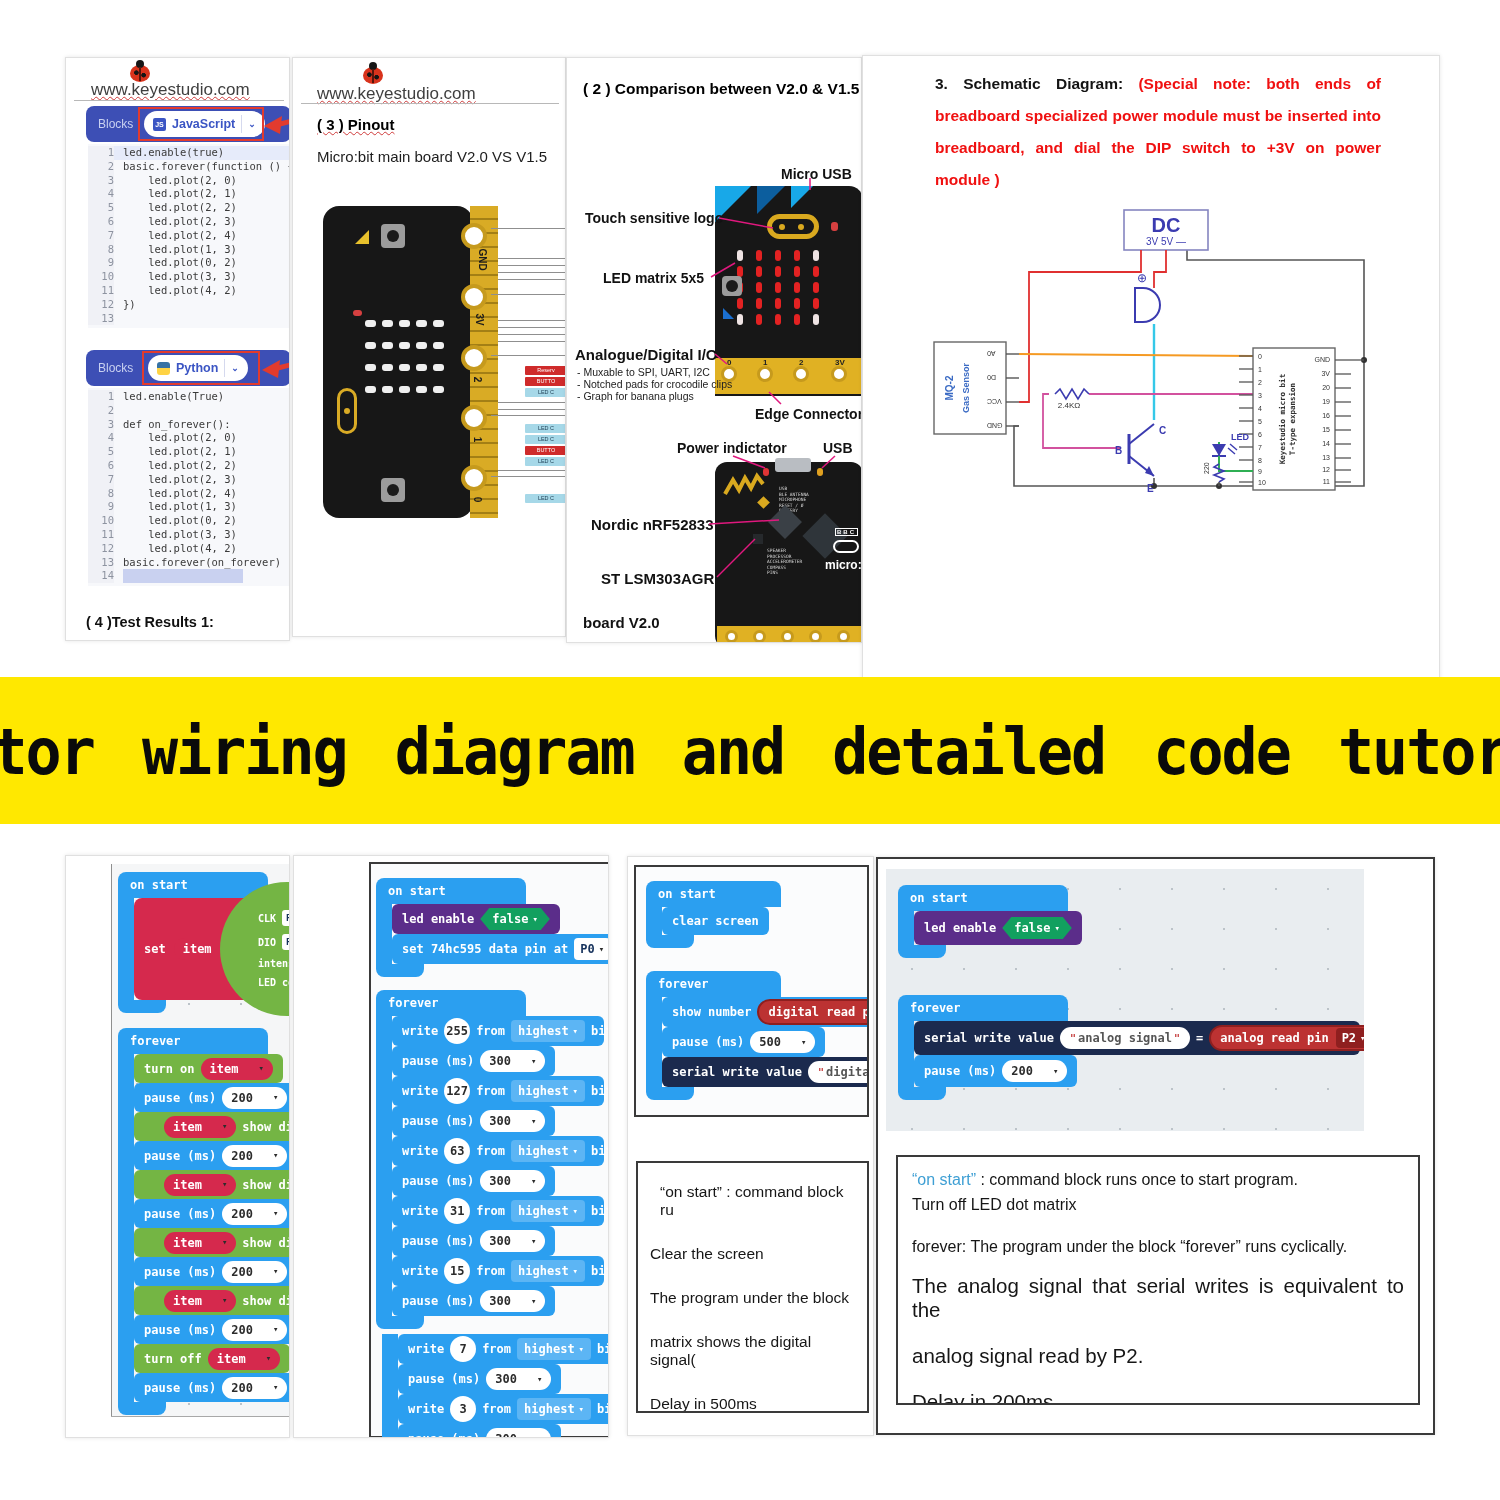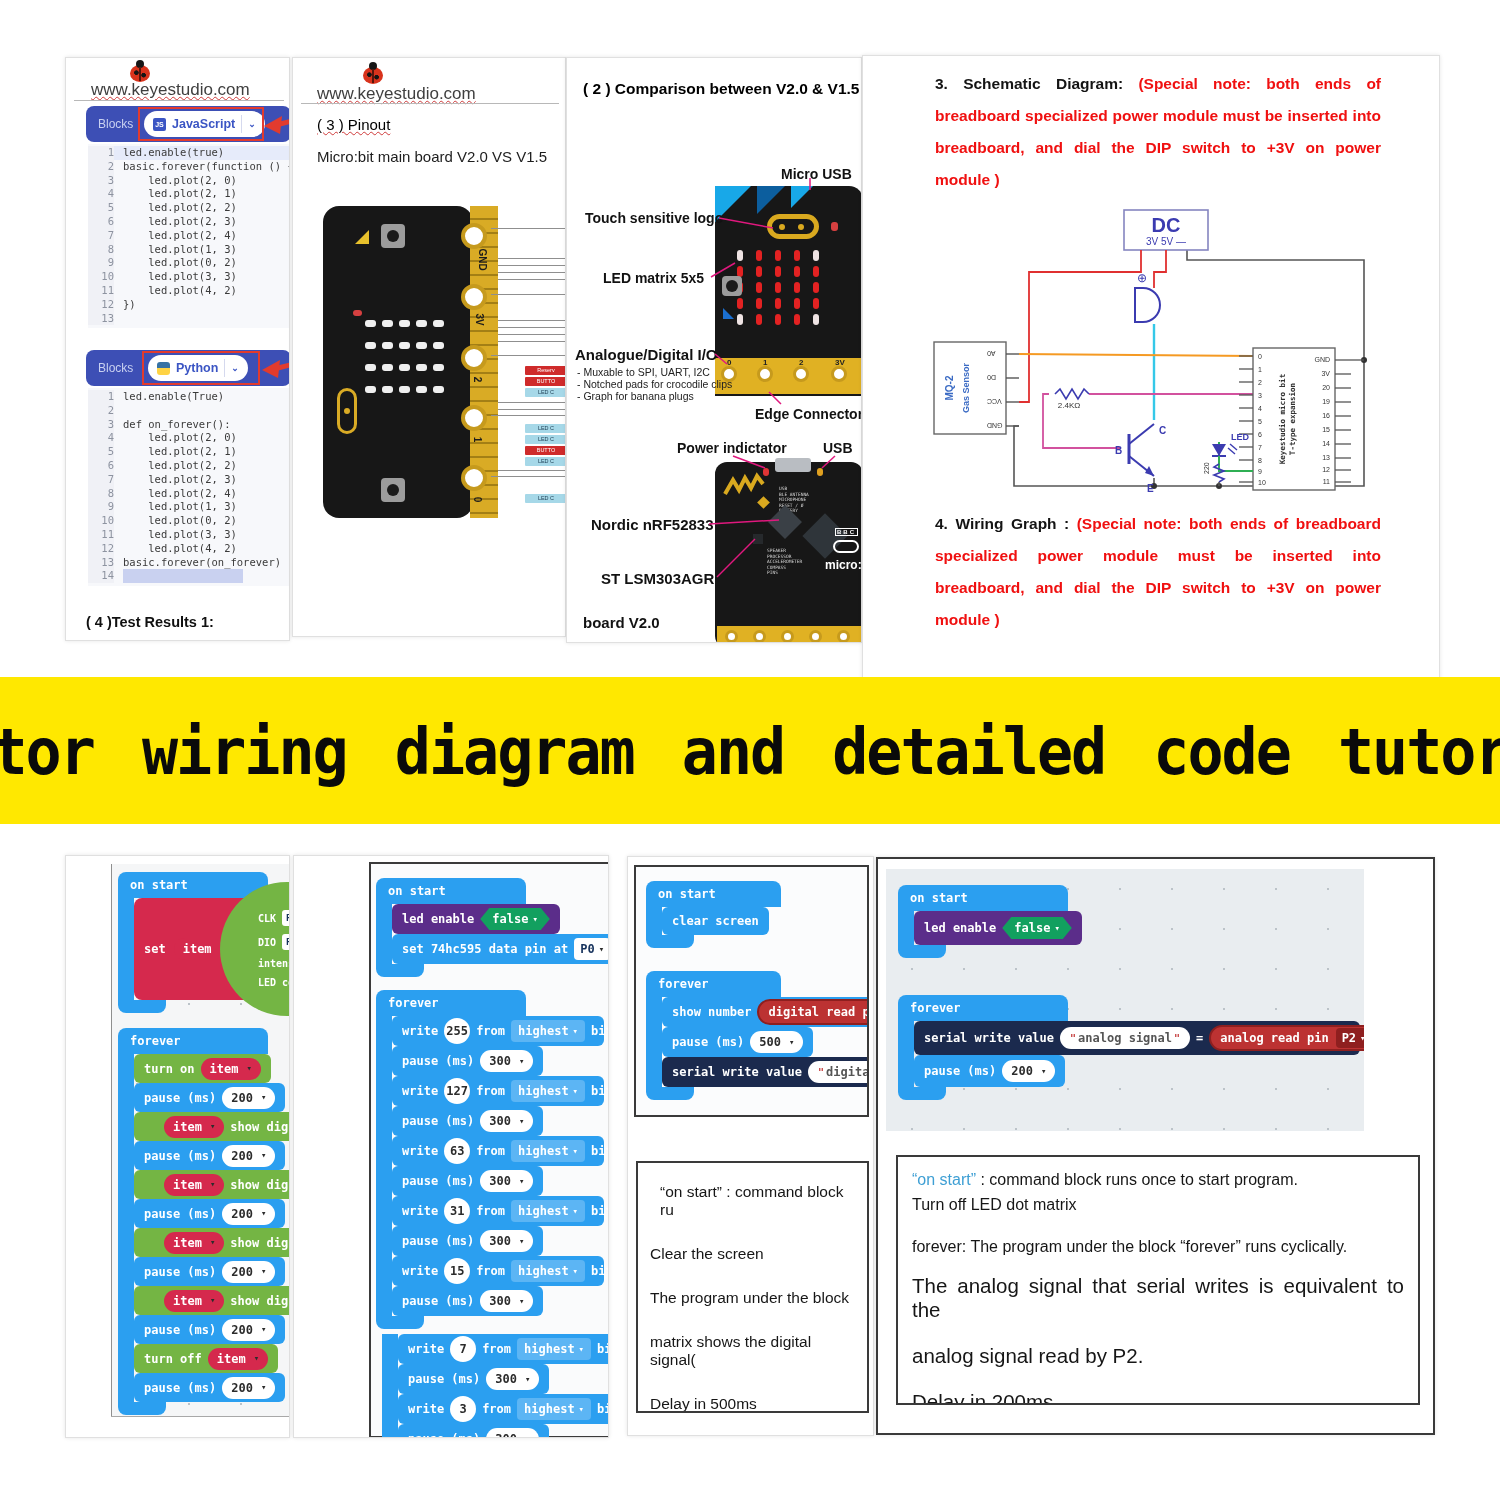--- a/index.html
+++ b/index.html
@@ -59,21 +59,21 @@
 .dots{background-image:radial-gradient(circle,#bcc3c9 1px,transparent 1.4px);background-size:52px 40px}
 .cont{position:absolute}
 .chead{background:#2b9ff0;color:#fff;border-radius:8px 8px 0 0;height:26px;line-height:26px;padding:0 12px;
  font-family:"DejaVu Sans Mono",monospace;font-weight:bold;font-size:12px}
 .cbody{border-left:16px solid #2b9ff0;min-height:6px}
 .cfoot{background:#2b9ff0;width:48px;height:13px;border-radius:0 0 8px 8px}
 .mkrow{display:flex;align-items:center;gap:6px;padding:0 10px;height:30px;border-radius:6px;width:max-content;
  font-family:"DejaVu Sans Mono",monospace;font-weight:bold;font-size:12px;color:#fff;white-space:nowrap}
 .r-blue{background:#2b9ff0}.r-green{background:#74b544}.r-purple{background:#5b2d8a}
 .r-navy{background:#1b2a4e}
-.oval{background:#fff;border-radius:14px;padding:0 9px;height:22px;display:flex;align-items:center;gap:8px;color:#2c2c2c}
+.oval{background:#fff;border-radius:14px;padding:0 9px;height:22px;display:flex;align-items:center;gap:20px;color:#2c2c2c}
 .oval.red{background:#d5294d;color:#fff}
 .circ{background:#fff;border-radius:999px;min-width:26px;height:26px;display:flex;align-items:center;justify-content:center;color:#2c2c2c;padding:0 6px}
 .dbox{background:#fff;border-radius:4px;padding:0 6px;height:22px;display:flex;align-items:center;gap:4px;color:#16325c}
 .dblue{background:#5cb5f4;border-radius:4px;padding:0 7px;height:22px;display:flex;align-items:center;gap:4px;color:#fff}
 .dred{background:#8f1f1f;border-radius:4px;padding:0 6px;height:20px;display:flex;align-items:center;gap:4px;color:#fff}
 .hex{background:#12a05f;color:#fff;padding:0 12px;height:22px;display:flex;align-items:center;gap:4px;
  clip-path:polygon(9px 0,calc(100% - 9px) 0,100% 50%,calc(100% - 9px) 100%,9px 100%,0 50%)}
 .embed{background:#bc3232;border:2px solid #8e1f1f;border-radius:14px;height:26px;display:flex;align-items:center;gap:7px;padding:0 9px}
 .str{background:#fff;border-radius:13px;height:22px;display:flex;align-items:center;padding:0 8px;color:#555}
 .str::before,.str::after{content:'"';color:#c43c3c;font-size:10px;margin:0 2px}
@@ -171,21 +171,21 @@
 </div>
 
 <div class="page" style="left:292px;top:57px;width:274px;height:580px">
   <span class="bug" style="left:68px;top:4px">
       <i class="bbody"></i>
       <i class="bhead"></i>
       <i class="bline"></i>
     </span>
   <div class="abs site" style="left:24px;top:26px">www.keyestudio.com</div>
   <div class="abs hr" style="left:8px;top:30px;width:258px;height:16px"></div>
-  <div class="abs" style="left:24px;top:58px;font-weight:normal;font-size:15px;text-decoration:underline wavy #cf3a3a;text-decoration-thickness:1px">( 3 ) Pinout</div>
+  <div class="abs" style="left:24px;top:58px;font-weight:bold;font-size:15px;text-decoration:underline wavy #cf3a3a;text-decoration-thickness:1px">( 3 ) Pinout</div>
   <div class="abs" style="left:24px;top:90px;font-size:15px;color:#1d1d1d">Micro:bit main board V2.0 VS V1.5</div>
 
   <div class="blackboard" style="left:30px;top:148px;width:150px;height:312px"></div>
   <div class="goldstrip" style="left:177px;top:148px;width:28px;height:312px"></div>
   <div class="btn" style="left:88px;top:166px">
       <i></i>
     </div>
   <div class="tri" style="left:62px;top:172px;border-bottom:14px solid #e8c12c;border-left:14px solid transparent"></div>
   <div class="dot" style="left:60px;top:252px;width:9px;height:6px;background:#d64040"></div>
 
@@ -475,23 +475,20 @@
     <line x1="293" y1="254" x2="307" y2="254" stroke="#3b3bb0" stroke-width="2"></line>
     <line x1="309" y1="246" x2="316" y2="252" stroke="#3b3bb0" stroke-width="1.4"></line>
     <line x1="311" y1="242" x2="318" y2="248" stroke="#3b3bb0" stroke-width="1.4"></line>
 
     <line x1="300" y1="254" x2="300" y2="262" stroke="#2faf54" stroke-width="2"></line>
     <path d="M300,262 l-5,3 l10,4 l-10,4 l10,4 l-5,3" stroke="#3b3bb0" stroke-width="1.6" fill="none"></path>
     <line x1="300" y1="280" x2="300" y2="284" stroke="#555" stroke-width="1.6"></line>
     <text transform="translate(290,272) rotate(-90)" font-size="7" fill="#333" font-family="Liberation Sans,sans-serif">220</text>
   </svg>
 
-  <p class="p4p" style="left:72px;top:452px;width:446px">
-    <span>4. Wiring Graph :</span>  <span class="redt">(Special note: both ends of breadboard specialized power module must be inserted into breadboard, and dial the DIP switch to +3V on power module )</span>
-  </p>
 </div>
 
 <div class="banner" style="top:677px;height:147px">
   <div>Vector wiring diagram and detailed code tutorial</div>
 </div>
 
 <div class="page" style="left:65px;top:855px;width:225px;height:583px">
   <div class="shot dots" style="left:45px;top:8px;width:180px;height:552px;background-color:#f5f6f7"></div>
   <div class="vline" style="left:45px;top:8px;height:552px"></div>
   <div class="hline" style="left:45px;top:560px;width:180px"></div>

